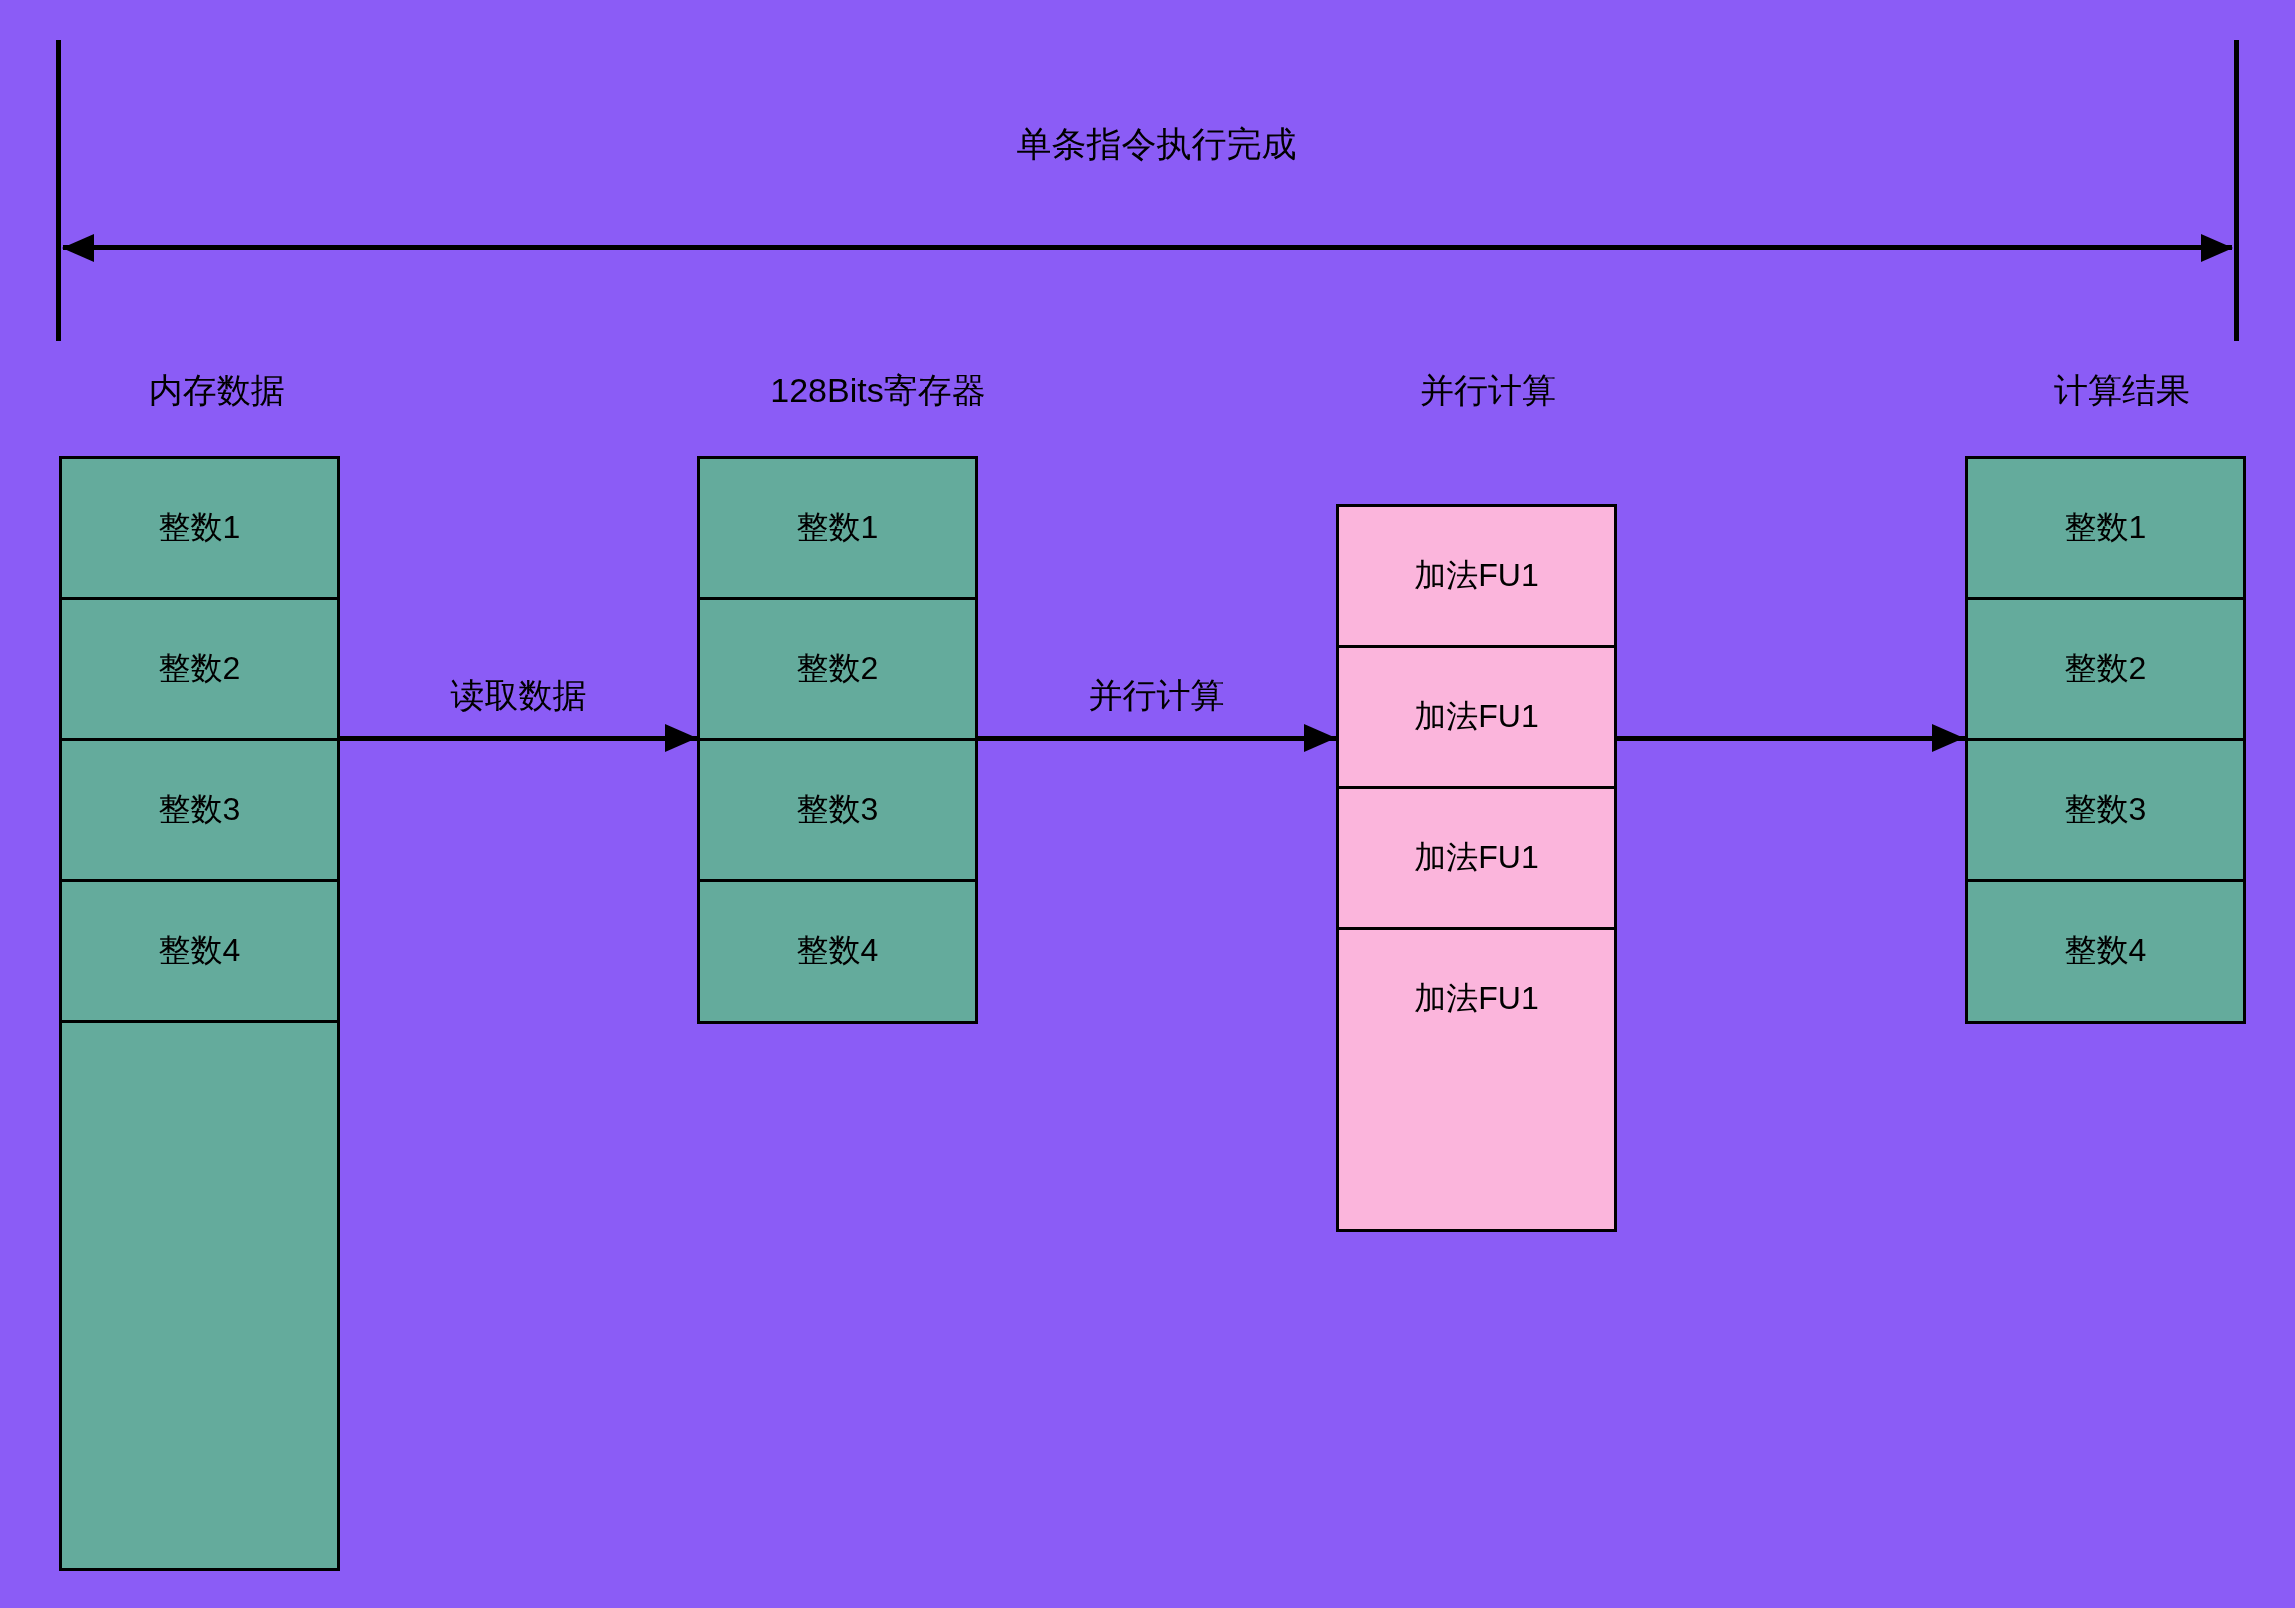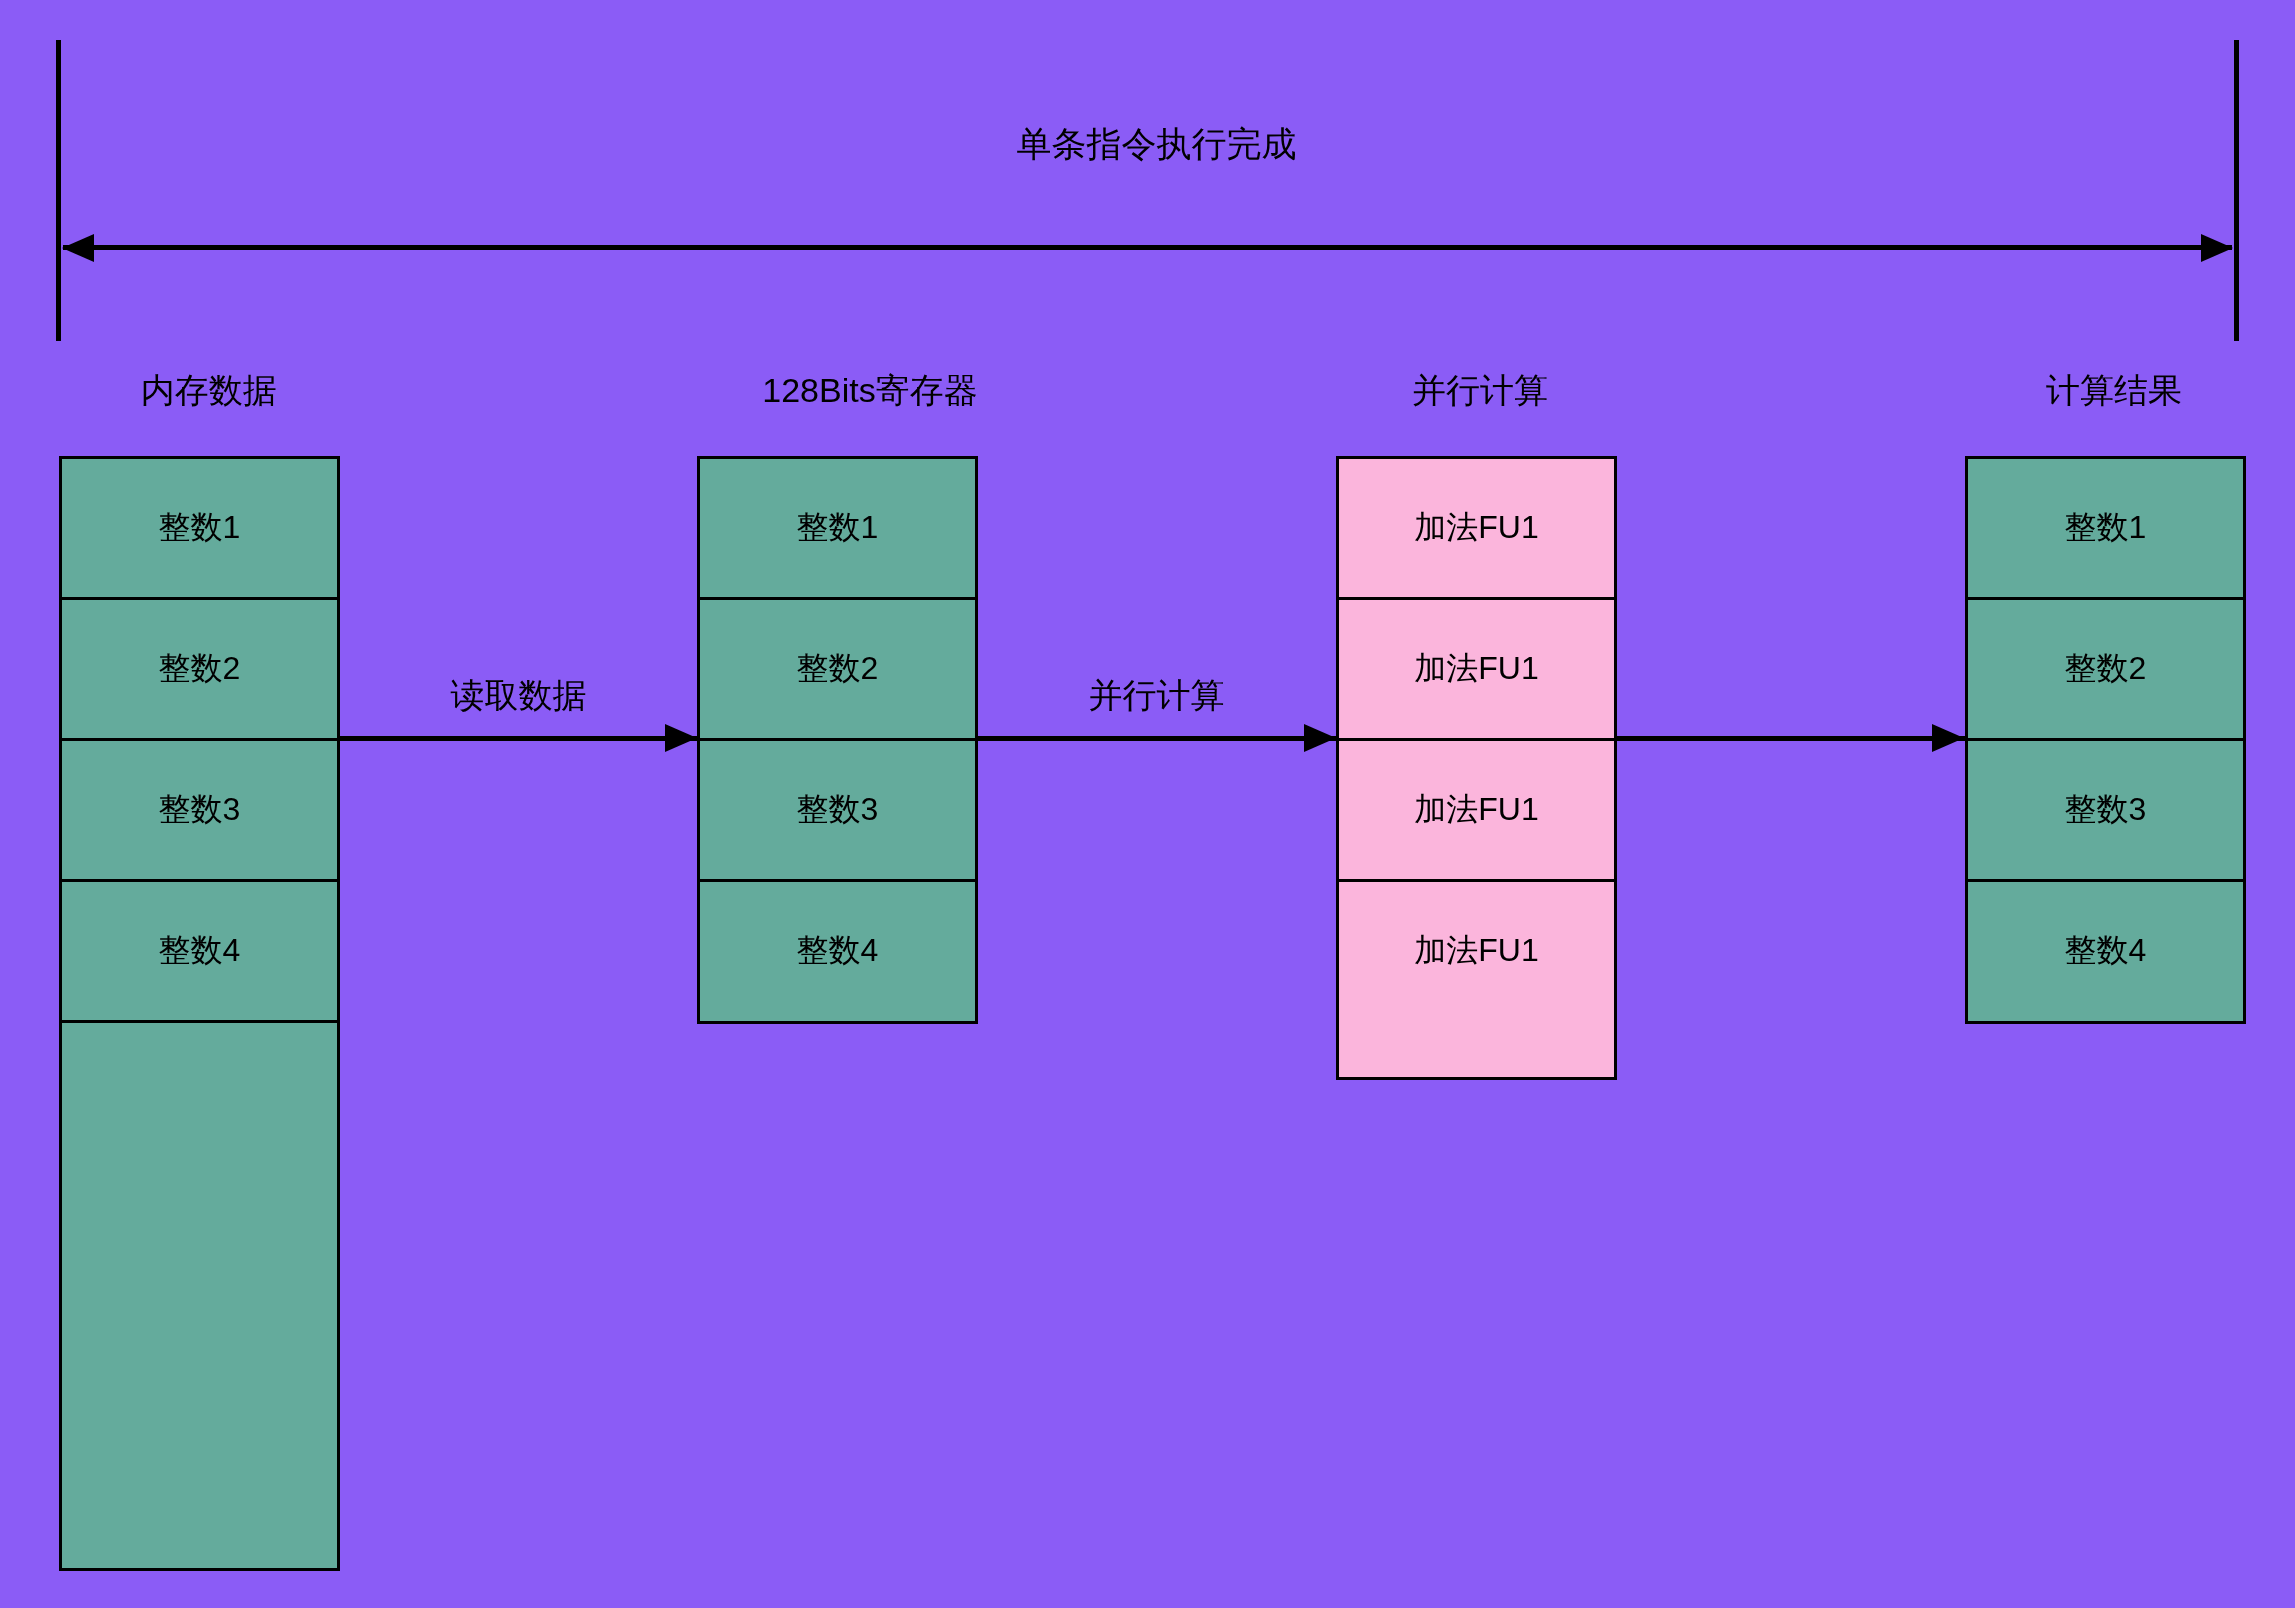--- a/index.html
+++ b/index.html
@@ -14,33 +14,33 @@
   .head { position:absolute; width:0; height:0; }
   .head-right { border-top:14.7px solid transparent; border-bottom:14.7px solid transparent; border-left:32px solid #000; }
   .head-left  { border-top:14.7px solid transparent; border-bottom:14.7px solid transparent; border-right:32px solid #000; }
   .timeline-head-left  { top:234px; left:62px; }
   .timeline-head-right { top:234px; left:2201px; }
   .timeline-title { position:absolute; top:121px; left:694px; width:925px; height:46px; line-height:46px;
                     text-align:center; font-size:35px; color:#000; }
 
   
   .col-header { position:absolute; top:367px; width:416px; height:46px; line-height:46px;
-                text-align:center; font-size:34px; color:#000; }
+                text-align:center; font-size:34px; color:#000;padding-left:8px; }
   .col-header.h1 { left:0.8px;    }
   .col-header.h2 { left:662px;  }
   .col-header.h3 { left:1272px; }
   .col-header.h4 { left:1906px; }
 
   
   .column { position:absolute; top:456px; width:281px; border:3.9px solid #000; box-sizing:border-box; }
   .column.teal { background:#64AB9C; }
   .column.pink { background:#FBB5DC; }
   .column.c1 { left:59px;   height:1115px; }
   .column.c2 { left:697px;  height:568px;  }
-  .column.c3 { left:1336px; height:624px;  }
+  .column.c3 { left:1336px; height:728px;margin-top:48px;  }
   .column.c4 { left:1965px; height:568px;  }
   .cell { box-sizing:border-box; height:141px; border-bottom:3.9px solid #000;
           display:flex; align-items:center; justify-content:center;
           font-size:32px; color:#000; }
   .column.c2 .cell:last-child, .column.c3 .cell:last-child, .column.c4 .cell:last-child
         { height:137px; border-bottom:none; }
   .cell.empty-tall { height:543px; border-bottom:none; }
 
   
   .flow-line { position:absolute; top:736px; height:5.4px; background:#000; }

